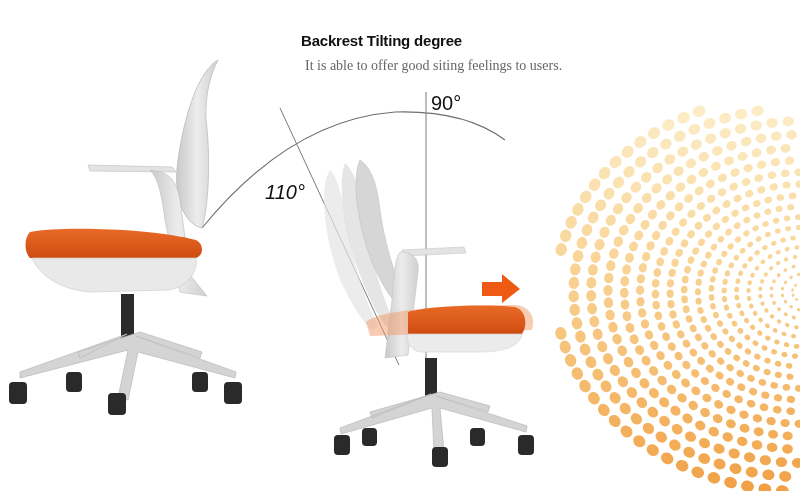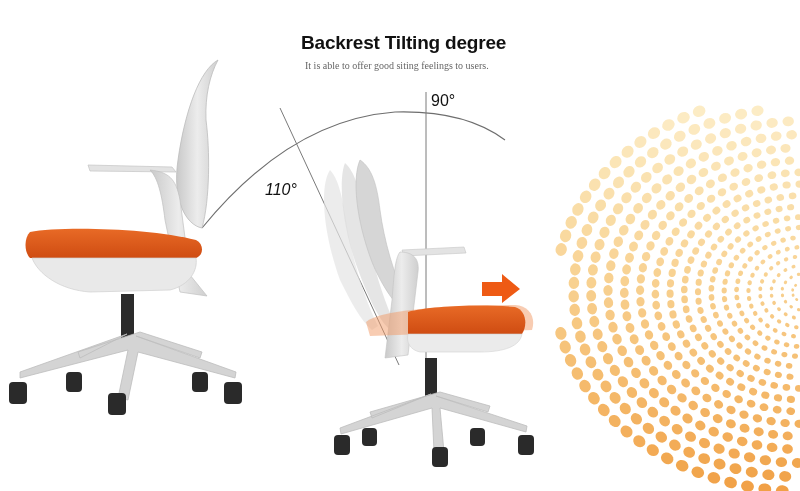--- a/index.html
+++ b/index.html
@@ -1,20 +1,20 @@
 <!DOCTYPE html>
 <html><head>
 <meta charset="utf-8">
 <style>
   html, body { margin: 0; padding: 0; background: #ffffff; }
   body { width: 800px; height: 491px; position: relative; overflow: hidden; font-family: "Liberation Sans", sans-serif; }
   .stage { position: absolute; left: 0; top: 0; width: 800px; height: 491px; }
-  .title { position: absolute; left: 301px; top: 32px; font-family: "Liberation Sans", sans-serif; font-weight: bold; font-size: 19px; color: #111111; letter-spacing: -0.2px; white-space: nowrap; text-align: right; }
-  .desc { position: absolute; left: 305px; top: 59px; font-family: "Liberation Serif", serif; font-size: 10px; line-height: 14px; color: #666666; white-space: nowrap; }
-  .angle-label { position: absolute; font-family: "Liberation Sans", sans-serif; font-size: 16px; color: #111111; white-space: nowrap; }
+  .title { position: absolute; left: 301px; top: 32px; font-family: "Liberation Sans", sans-serif; font-weight: bold; font-size: 15px; color: #111111; letter-spacing: -0.2px; white-space: nowrap; text-align: right; }
+  .desc { position: absolute; left: 305px; top: 59px; font-family: "Liberation Serif", serif; font-size: 14px; line-height: 14px; color: #666666; white-space: nowrap; }
+  .angle-label { position: absolute; font-family: "Liberation Sans", sans-serif; font-size: 20px; color: #111111; white-space: nowrap; }
   svg { position: absolute; left: 0; top: 0; }
 </style>
 </head>
 <body>
 
 <div class="stage">
 
   <svg width="800" height="491" id="dots">
       <ellipse cx="796.7" cy="299.5" rx="1.63" ry="1.42" fill="rgb(243,178,75)" opacity="0.65" transform="rotate(221.5 796.7 299.5)"></ellipse>
       <ellipse cx="793.1" cy="295.2" rx="1.63" ry="1.42" fill="rgb(243,178,75)" opacity="0.64" transform="rotate(251.5 793.1 295.2)"></ellipse>

